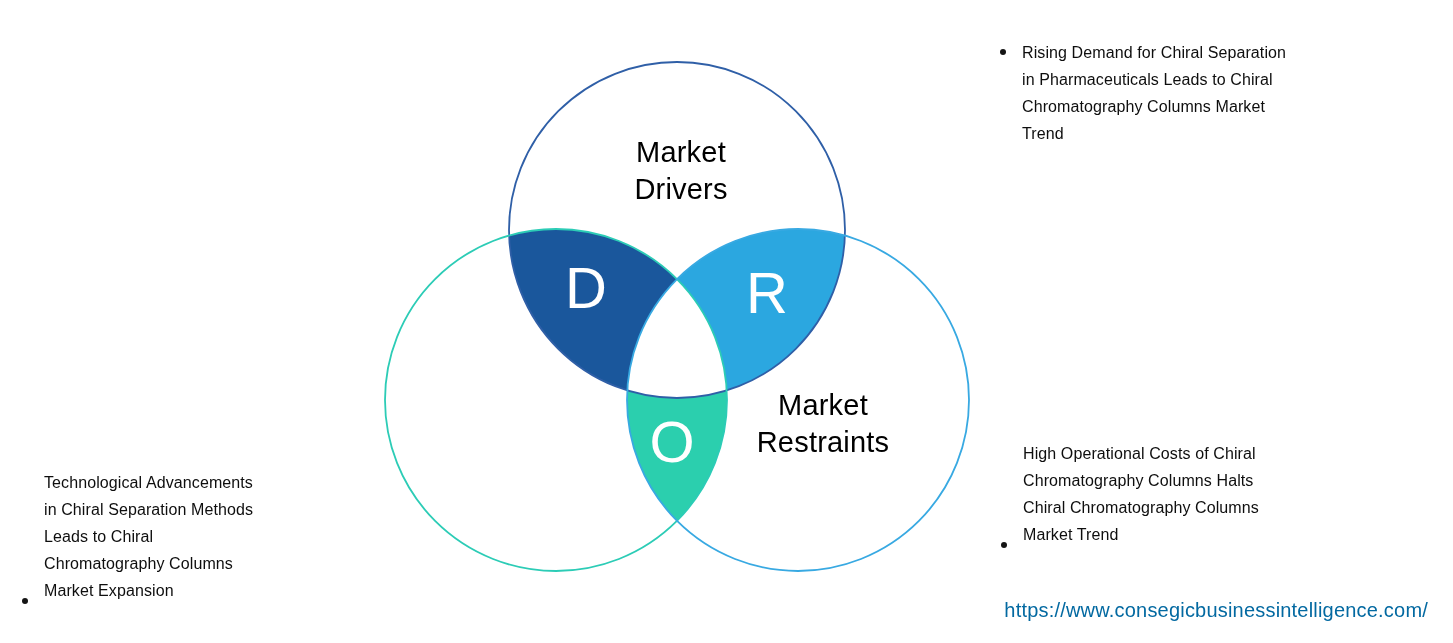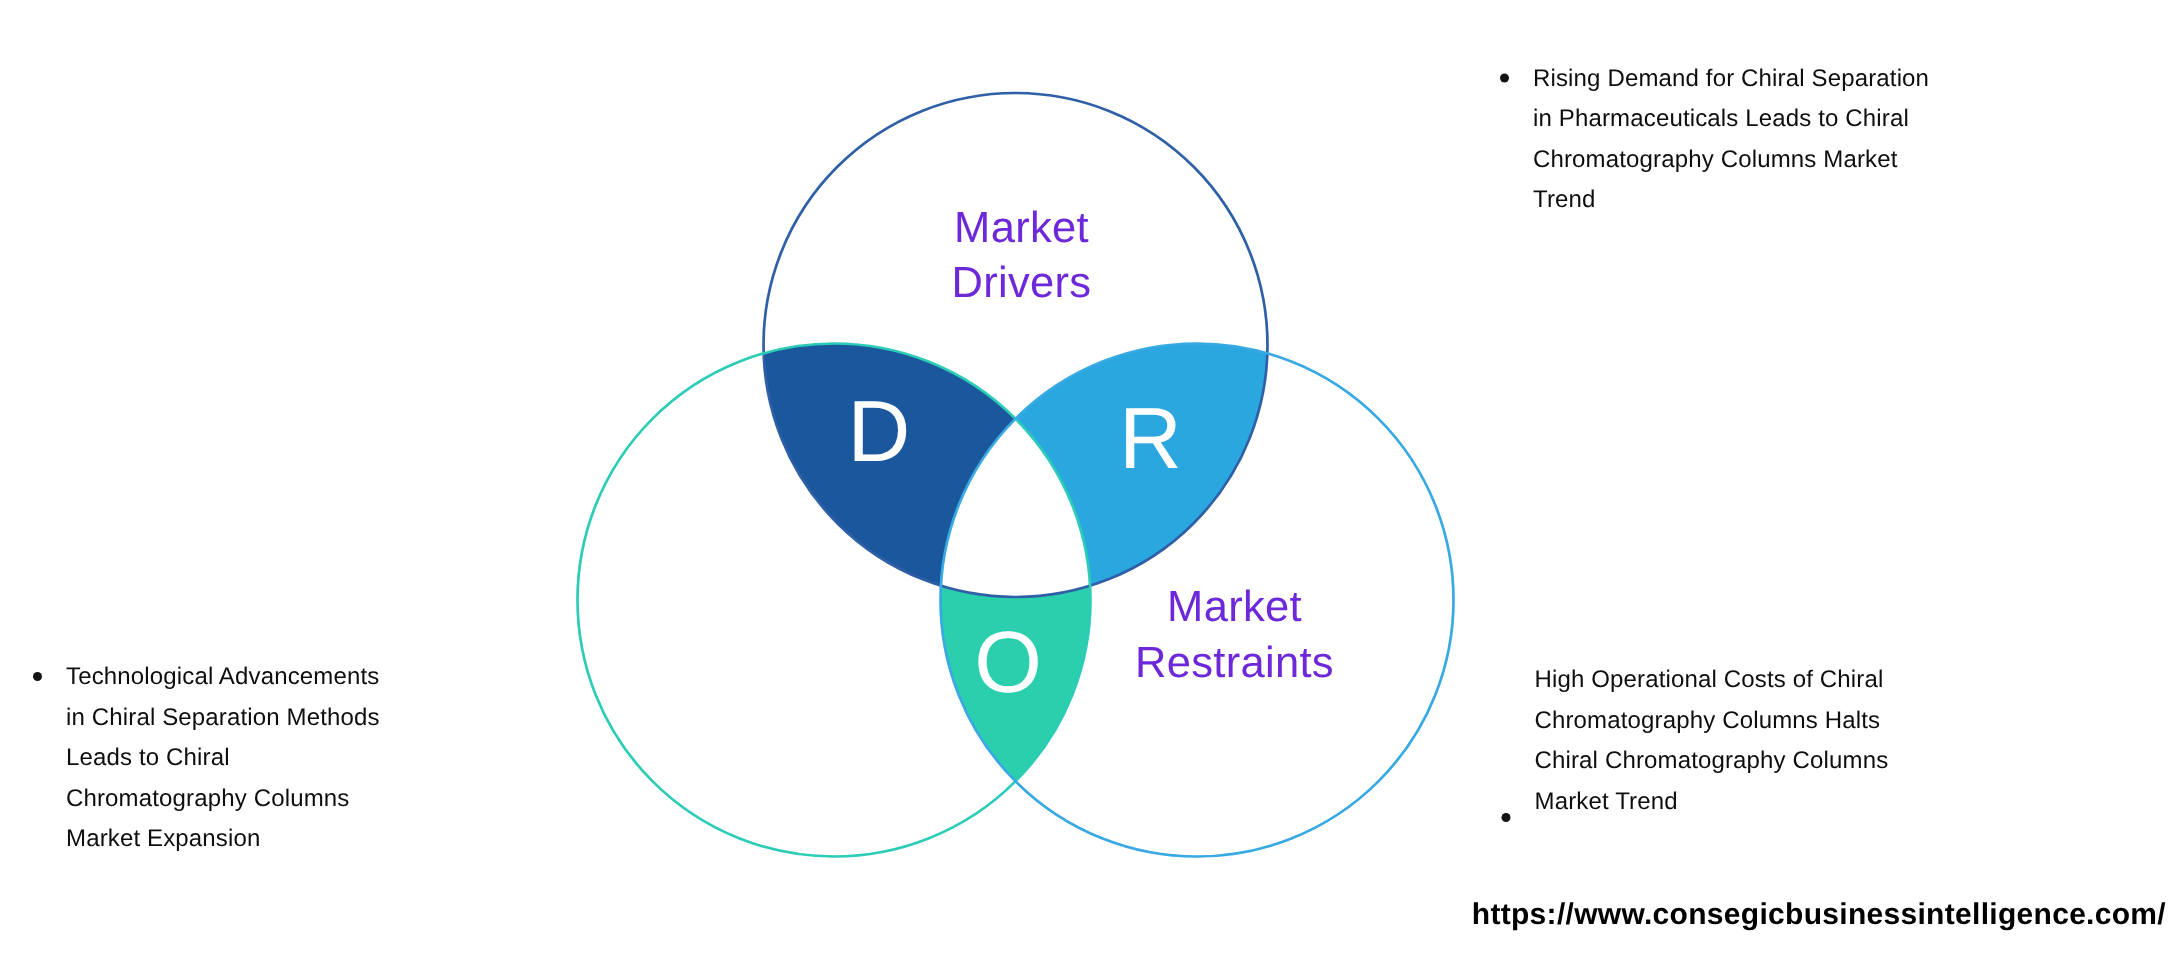--- a/index.html
+++ b/index.html
@@ -16,21 +16,21 @@
     position: absolute;
     left: 0; top: 0;
     width: 1453px; height: 643px;
   }
   .circle-label {
     position: absolute;
     transform: translateX(-50%);
     font-size: 29px;
     line-height: 37px;
     font-weight: 400;
-    color: #6d28d9;
+    color: #000000;
     text-align: center;
     white-space: pre-line;
     letter-spacing: 0.2px;
   }
   .region-letter {
     position: absolute;
     transform: translateX(-50%);
     font-size: 58px;
     line-height: 58px;
     font-weight: 400;
@@ -52,26 +52,26 @@
     margin: 0 0 0 16px;
     font-size: 16px;
     line-height: 27px;
     font-weight: 500;
     color: #0e0e0e;
     white-space: pre-line;
     letter-spacing: 0.1px;
   }
   .footer-url {
     position: absolute;
-    right: 9px;
+    right: 25px;
     top: 598px;
     font-size: 20px;
     line-height: 24px;
-    font-weight: 700;
-    color: #000000;
+    font-weight: 400;
+    color: #0369a1;
     letter-spacing: 0.2px;
   }
 </style>
 </head>
 <body>
 
 <div class="canvas">
 
   <svg class="venn-svg" viewBox="0 0 1453 643">
     <defs>
@@ -118,21 +118,21 @@
   <div class="region-letter" style="left:672px; top:413px;">O</div>
 
   <div class="note" style="left:1000px; top:39px; width:430px;">
     <span class="dot"></span>
     <p class="note-text">Rising Demand for Chiral Separation
 in Pharmaceuticals Leads to Chiral
 Chromatography Columns Market
 Trend</p>
   </div>
 
-  <div class="note" style="left:22px; top:438px; width:360px;">
+  <div class="note" style="left:22px; top:469px; width:360px;align-items:flex-end;">
     <span class="dot"></span>
     <p class="note-text">Technological Advancements
 in Chiral Separation Methods
 Leads to Chiral
 Chromatography Columns
 Market Expansion</p>
   </div>
 
   <div class="note" style="left:1001px; top:440px; width:400px;align-items:flex-end;">
     <span class="dot"></span>

